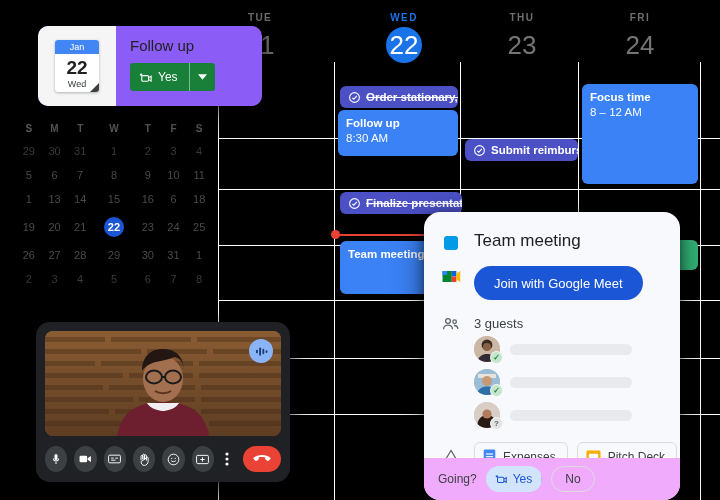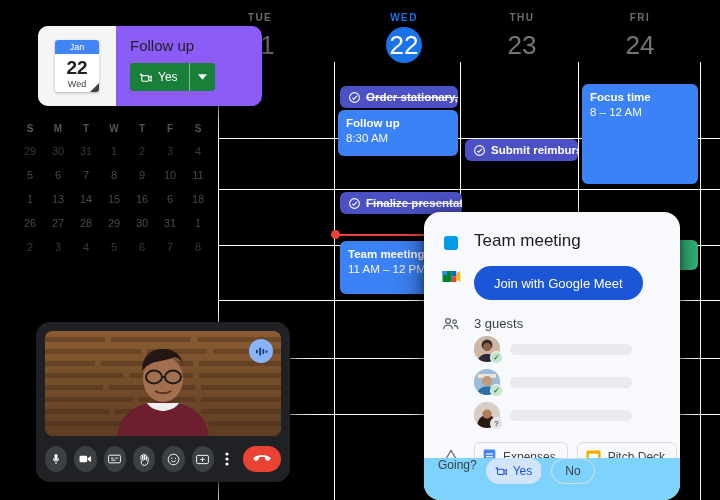--- a/index.html
+++ b/index.html
@@ -147,21 +147,21 @@
   .redact { height: 11px; border-radius: 6px; background: #e8eaed; flex: 1;
             margin-right: 32px; }
   .chips { display: flex; gap: 9px; margin-left: 34px; margin-top: 2px; text-decoration: underline; }
   .chip {
     display: flex; align-items: center; gap: 7px; border: 1px solid #dadce0;
     border-radius: 6px; height: 30px; padding: 0 11px 0 8px; background: #f8f9fc;
     font-size: 12px; color: #3c4043; white-space: nowrap; cursor: pointer;
   }
   .going {
     position: absolute; left: 0; right: 0; bottom: 0; height: 42px;
-    background: #7dd3fc; display: flex; align-items: flex-start; gap: 9px;
+    background: #f0abfc; display: flex; align-items: center; gap: 9px;
     padding: 0 14px;
   }
   .going .q { font-size: 12px; color: #3c4043; }
   .rsvpyes {
     display: flex; align-items: stretch; background: #d2e3fc; border-radius: 15px;
     height: 26px; overflow: hidden; color: #1a56d6;
   }
   .rsvpyes .main { display: flex; align-items: center; gap: 5px;
                    padding: 0 9px 0 8px; font-size: 12px; font-weight: 500; }
   .rsvpyes .sep { width: 1px; background: rgba(26,86,214,.25); }
@@ -270,20 +270,29 @@
           <tr>
             <td>1</td>
             <td>13</td>
             <td>14</td>
             <td>15</td>
             <td>16</td>
             <td>6</td>
             <td>18</td>
           </tr>
           <tr>
+            <td>19</td>
+            <td>20</td>
+            <td>21</td>
+            <td class="sel"><span>22</span></td>
+            <td>23</td>
+            <td>24</td>
+            <td>25</td>
+          </tr>
+          <tr>
             <td>26</td>
             <td>27</td>
             <td>28</td>
             <td>29</td>
             <td>30</td>
             <td>31</td>
             <td>1</td>
           </tr>
           <tr>
             <td class="dim">2</td>
@@ -327,21 +336,20 @@
   <div class="task" style="left:340px; top:192px; width:122px">
     <svg width="13" height="13" viewBox="0 0 24 24" fill="none" stroke="#fff" stroke-width="2">
       <circle cx="12" cy="12" r="9"></circle>
         <path d="M8 12.5l2.6 2.6L16.5 9"></path>
     </svg>
     <span class="lbl">Finalize presentatio</span>
   </div>
 
   <div class="ev blue" style="left:340px; top:241px; width:120px; height:53px">
     <div class="t">Team meeting</div>
-    <div class="s">11 AM – 12 PM</div>
   </div>
 
 
   <div class="ev green" style="left:640px; top:240px; width:58px; height:30px; padding:5px 6px">
     <div class="t">M</div>
   </div>
 
   <div class="nowline" style="left:336px; top:234px; width:250px"></div>
   <div class="nowdot" style="left:331px; top:230px"></div>
 

